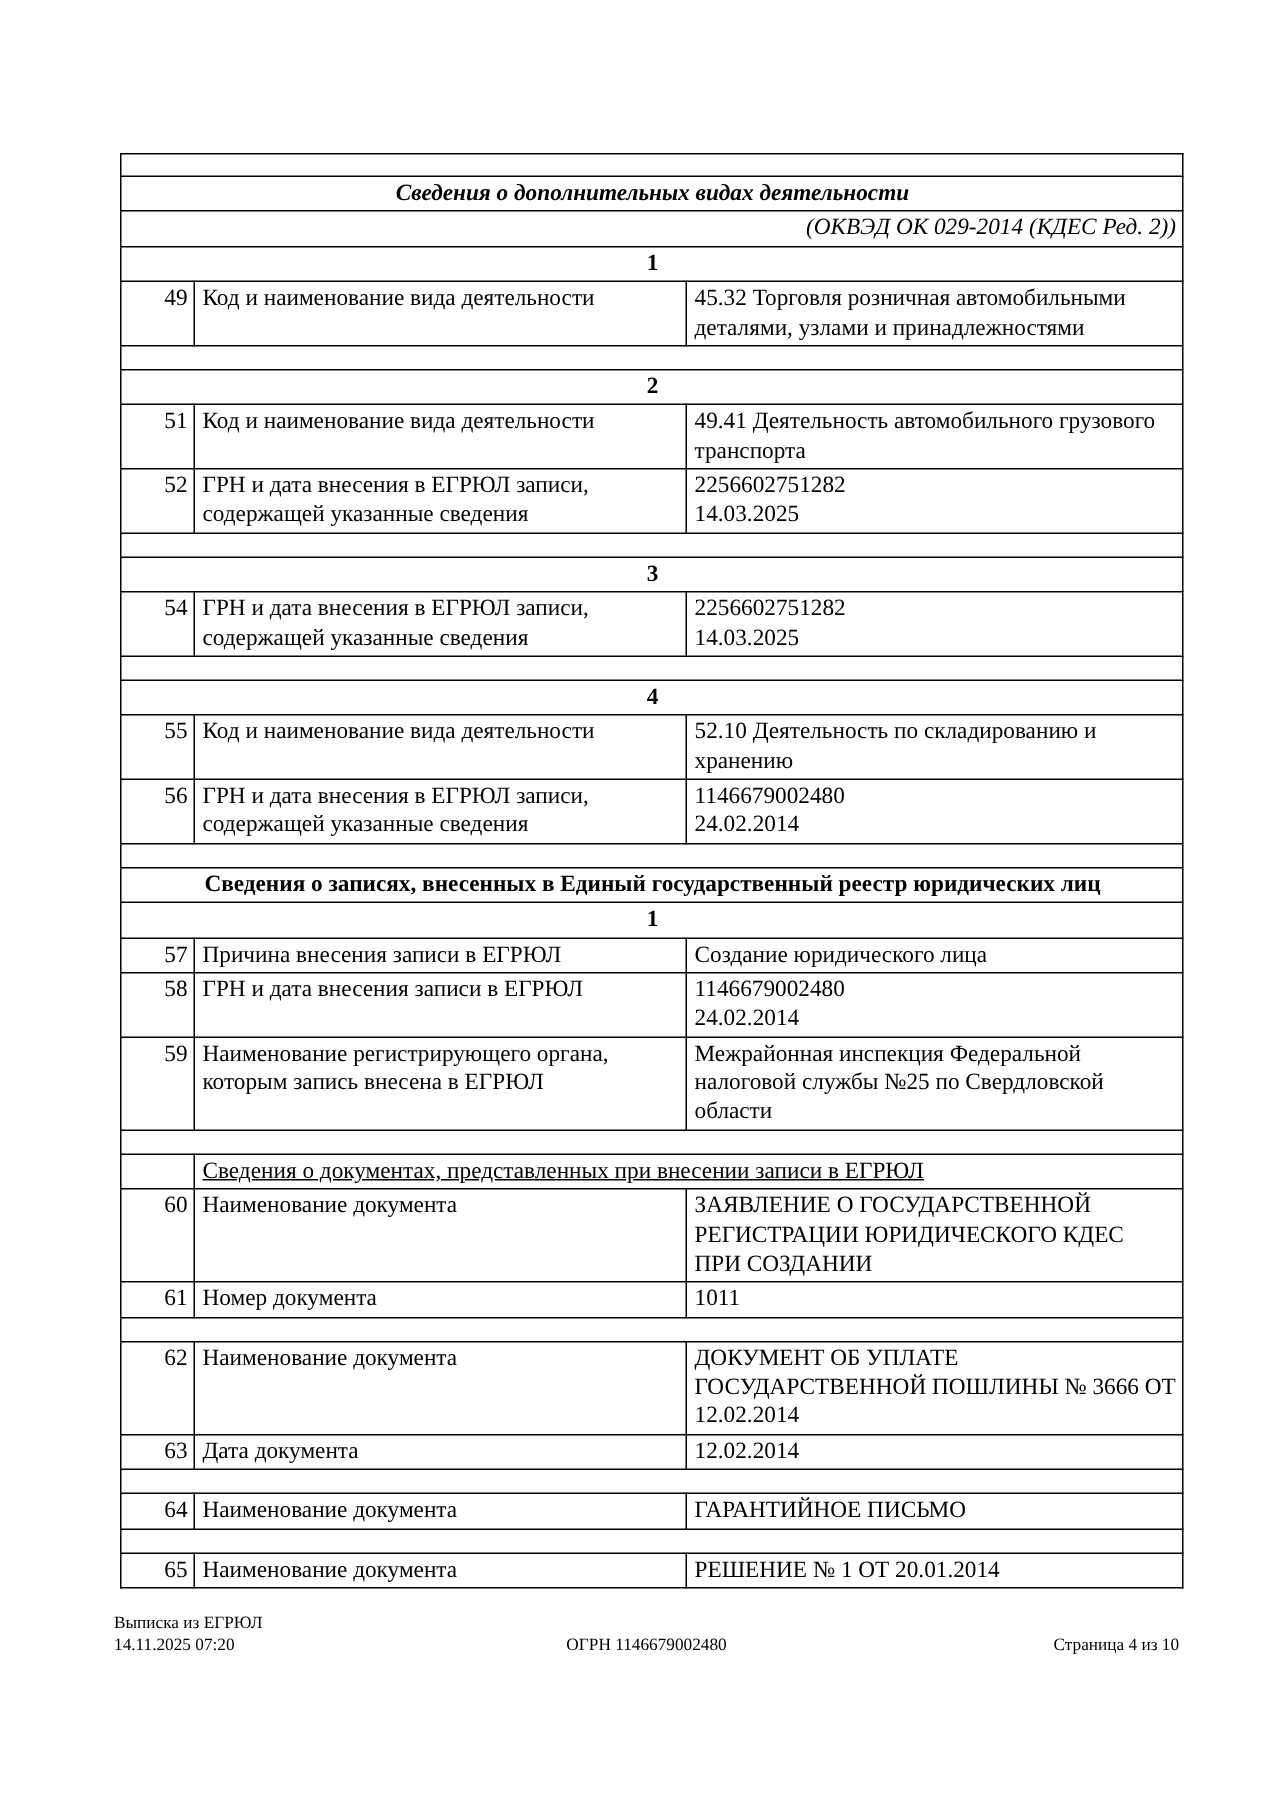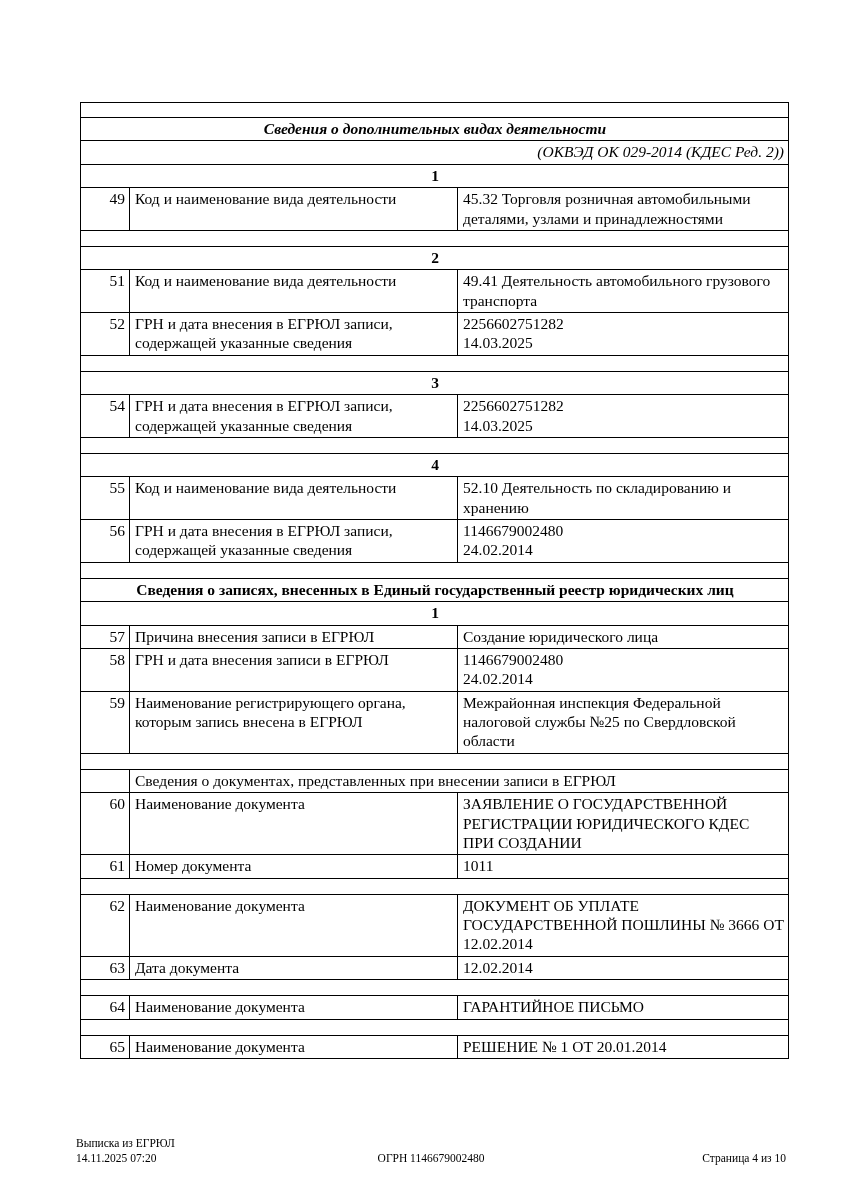--- a/index.html
+++ b/index.html
@@ -61,25 +61,25 @@
   }
   td.blocknum {
     text-align: center;
     font-weight: bold;
     font-size: 15.5px;
     padding-top: 1px;
     padding-bottom: 1px;
   }
   tr.spacer td { height: 15px; padding: 0; }
   tr.spacer-top td { height: 14px; padding: 0; }
-  td.docs-hdr { text-align: left; }
+  td.docs-hdr { text-align: left; text-decoration: underline; }
   .footer {
     position: absolute;
     left: 76px;
-    top: 1136px;
+    top: 1075px;
     width: 710px;
     display: flex;
     justify-content: center;
     align-items: flex-end;
     font-size: 11.5px;
     line-height: 1.3;
   }
   .footer .f-col { flex: 1; }
   .footer .f-center { text-align: center; }
   .footer .f-right { text-align: right; }

